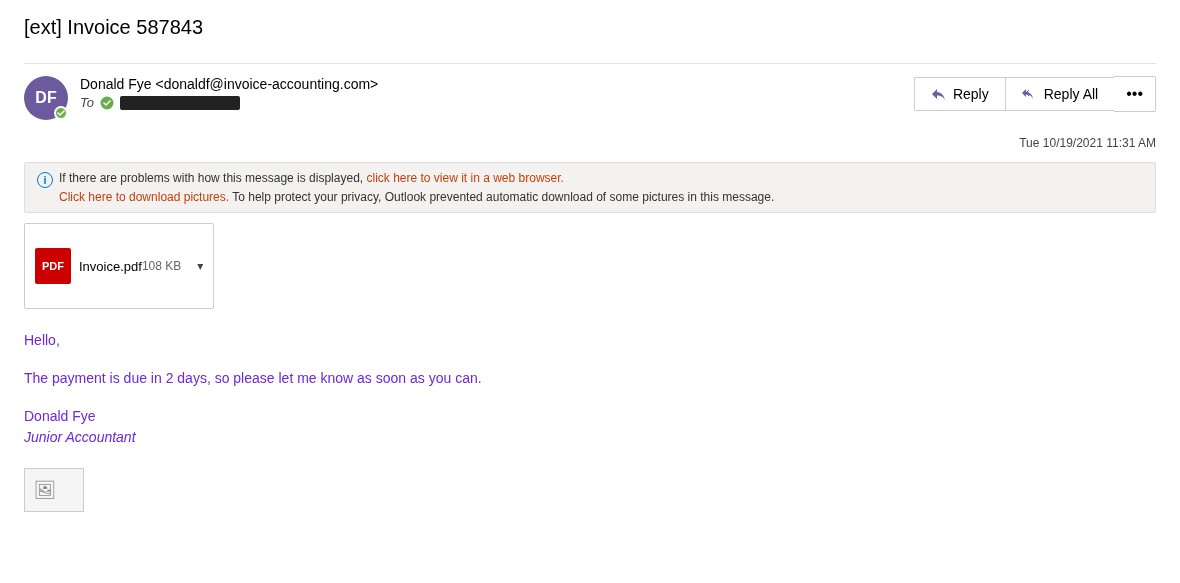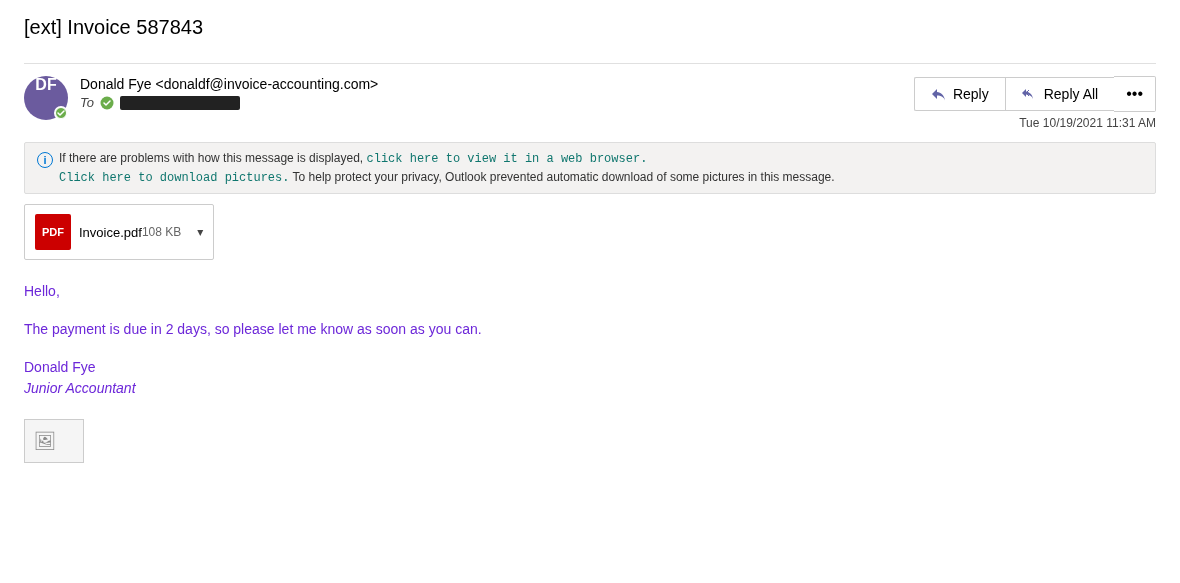--- a/index.html
+++ b/index.html
@@ -38,20 +38,21 @@
       gap: 12px;
     }
 
     .avatar {
       width: 44px;
       height: 44px;
       border-radius: 50%;
       background: #6b5b9e;
       color: #fff;
       display: flex;
+      align-items: center;
       justify-content: center;
       font-size: 16px;
       font-weight: 600;
       flex-shrink: 0;
       position: relative;
     }
 
     .avatar-badge {
       position: absolute;
       bottom: 0;
@@ -150,21 +151,21 @@
       background: #fff;
       cursor: pointer;
       font-size: 16px;
       color: #000;
       border-radius: 0 2px 2px 0;
     }
 
     .timestamp {
       font-size: 12px;
       color: #444;
-      margin-top: 0;
+      margin-top: 20px;
       text-align: right;
     }
 
     .header-right {
       display: flex;
       flex-direction: column;
       align-items: flex-end;
       gap: 4px;
     }
 
@@ -196,37 +197,36 @@
       font-size: 11px;
       font-weight: 700;
       display: inline-flex;
       align-items: center;
       justify-content: center;
       flex-shrink: 0;
       margin-top: 1px;
     }
 
     .info-link {
-      color: #0f766e;
+      color: #c2410c;
       cursor: pointer;
       text-decoration: none;
-      font-family: Liberation Mono, monospace;
     }
 
     .attachment-section {
       margin-bottom: 20px;
     }
 
     .attachment-item {
       display: inline-flex;
       align-items: center;
       gap: 8px;
       border: 1px solid #ccc;
       border-radius: 2px;
-      padding: 9px 10px;
+      padding: 24px 10px;
       background: #fff;
       cursor: pointer;
       min-width: 180px;
     }
 
     .pdf-icon {
       width: 36px;
       height: 36px;
       background: #c00;
       color: #fff;

